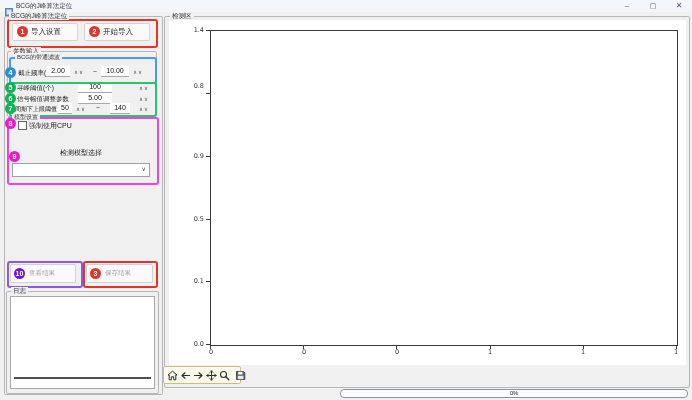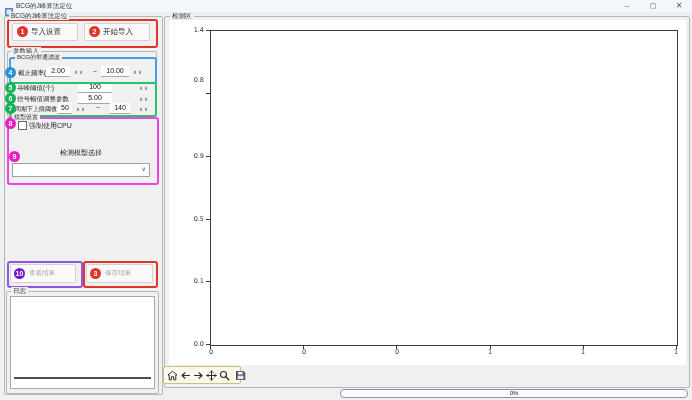--- a/index.html
+++ b/index.html
@@ -174,21 +174,21 @@
   <div class="canvas"></div>
   <div class="axes"></div>
 
   <div class="ytick" style="top:30px;"></div>
   <div class="ytick" style="top:93px;"></div>
   <div class="ytick" style="top:156px;"></div>
   <div class="ytick" style="top:219px;"></div>
   <div class="ytick" style="top:281px;"></div>
   <div class="ytick" style="top:344px;"></div>
   <span class="ylab" style="top:26px;">1.4</span>
-  <span class="ylab" style="top:76px;">0.8</span>
+  <span class="ylab" style="top:82px;">0.8</span>
   <span class="ylab" style="top:152px;">0.9</span>
   <span class="ylab" style="top:215px;">0.5</span>
   <span class="ylab" style="top:277px;">0.1</span>
   <span class="ylab" style="top:340px;">0.0</span>
 
   <div class="xtick" style="left:210px;"></div>
   <div class="xtick" style="left:303px;"></div>
   <div class="xtick" style="left:396px;"></div>
   <div class="xtick" style="left:490px;"></div>
   <div class="xtick" style="left:583px;"></div>

